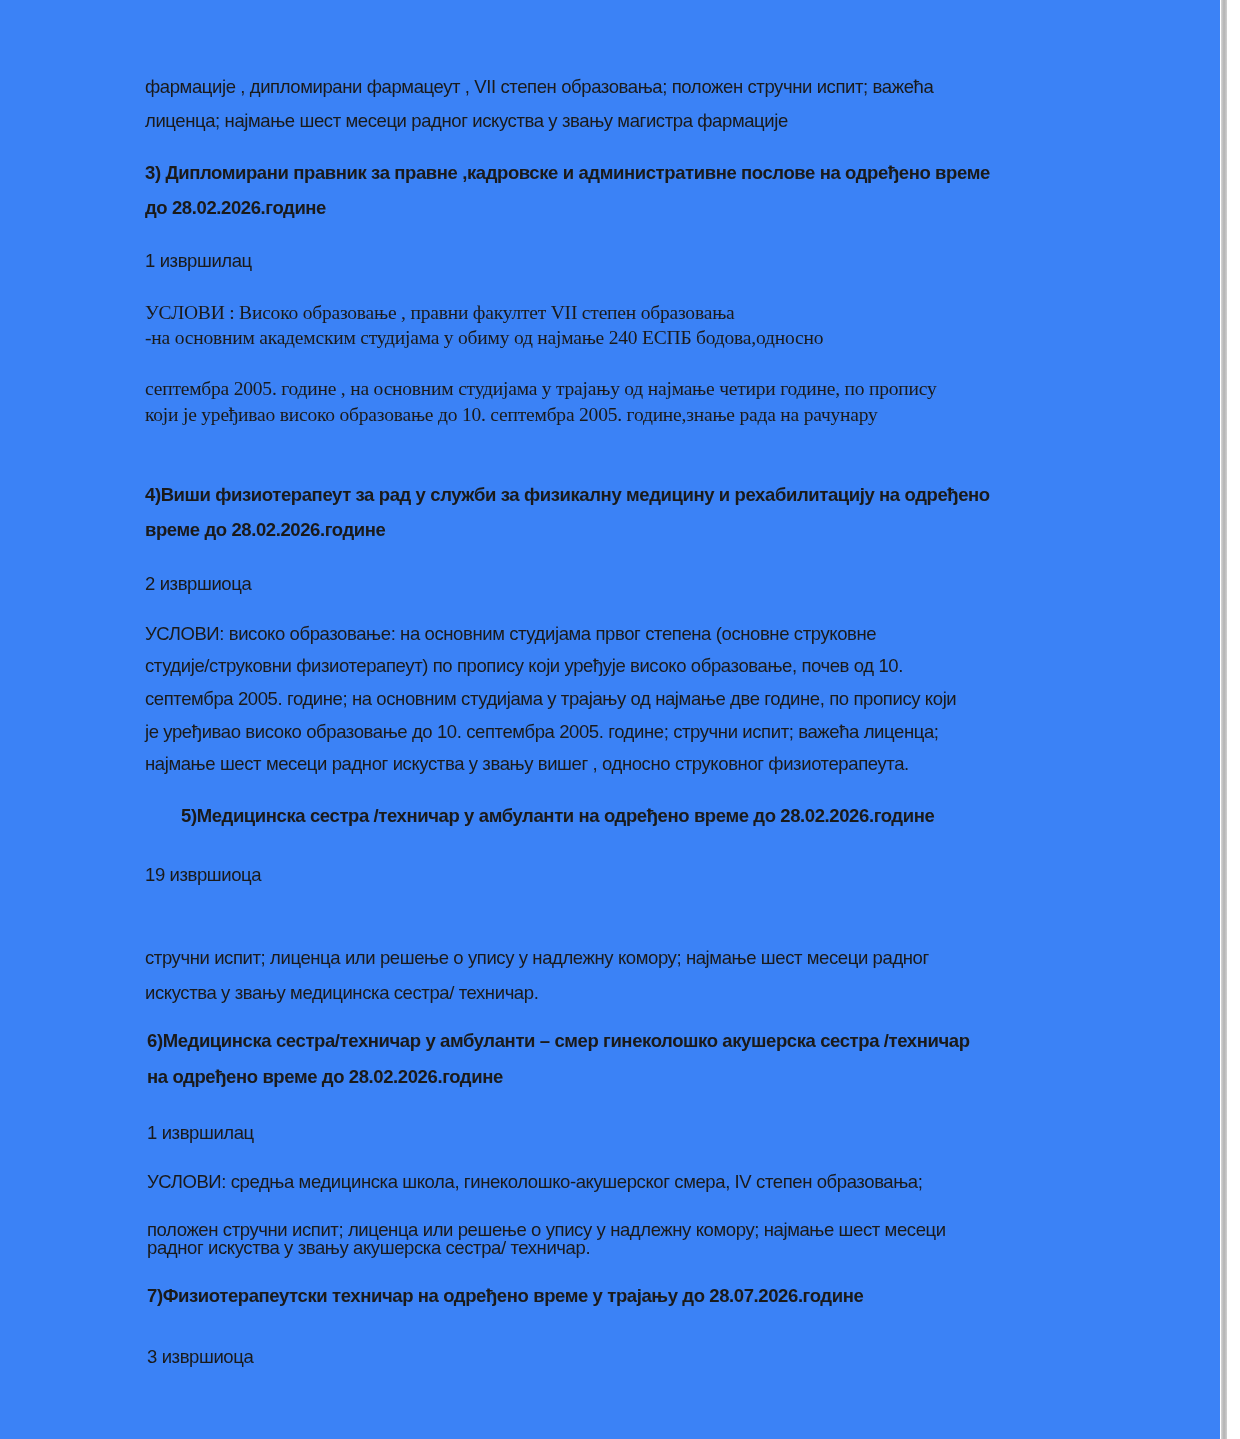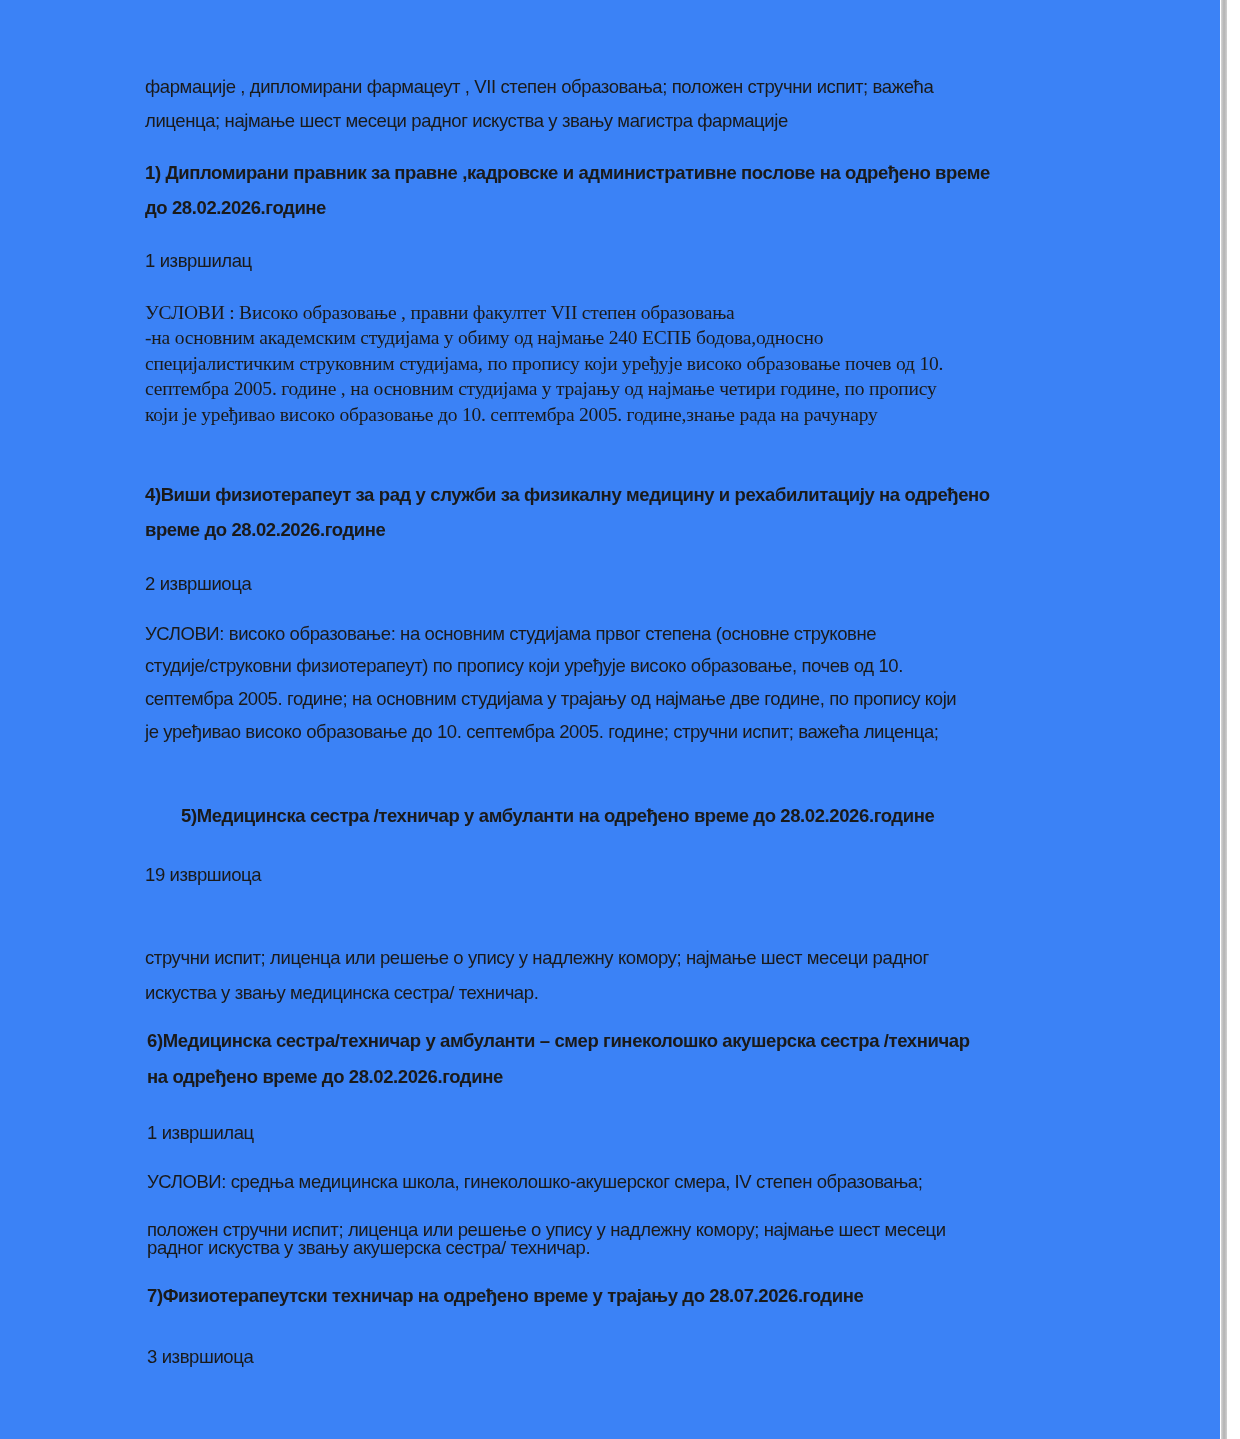--- a/index.html
+++ b/index.html
@@ -53,36 +53,36 @@
     }
   </style>
 </head>
 <body>
 
 <div class="page">
 
   <div class="t" style="left:145px;top:76px;">фармације , дипломирани фармацеут  , VII степен образовања; положен стручни испит; важећа</div>
   <div class="t" style="left:145px;top:110px;">лиценца; најмање шест месеци радног искуства у звању магистра фармације</div>
 
-  <div class="t b" style="left:145px;top:162px;">1) Дипломирани правник за правне ,кадровске и административне послове на одређено време</div>
+  <div class="t b" style="left:145px;top:162px;">3) Дипломирани правник за правне ,кадровске и административне послове на одређено време</div>
   <div class="t b" style="left:145px;top:197px;">до 28.02.2026.године</div>
   <div class="t" style="left:145px;top:250px;">1 извршилац</div>
   <div class="t serif" style="left:145px;top:302px;">УСЛОВИ : Високо образовање , правни факултет  VII  степен образовања</div>
   <div class="t serif" style="left:145px;top:327px;">-на основним академским студијама у обиму од најмање 240 ЕСПБ бодова,односно</div>
-  <div class="t serif" style="left:145px;top:353px;">специјалистичким струковним студијама, по пропису који уређује високо образовање почев од 10.</div>
   <div class="t serif" style="left:145px;top:378px;">септембра 2005. године , на основним студијама у трајању од најмање четири године, по пропису</div>
   <div class="t serif" style="left:145px;top:404px;">који је уређивао високо образовање до 10. септембра 2005. године,знање рада на рачунару</div>
 
   <div class="t b" style="left:145px;top:484px;">4)Виши физиотерапеут за рад у служби за физикалну медицину и рехабилитацију на одређено</div>
   <div class="t b" style="left:145px;top:519px;">време до 28.02.2026.године</div>
   <div class="t" style="left:145px;top:573px;">2 извршиоца</div>
   <div class="t" style="left:145px;top:623px;">УСЛОВИ: високо образовање: на основним студијама првог степена (основне струковне</div>
   <div class="t" style="left:145px;top:655px;">студије/струковни физиотерапеут) по пропису који уређује високо образовање, почев од 10.</div>
   <div class="t" style="left:145px;top:688px;text-align:right;">септембра 2005. године; на основним студијама у трајању од најмање две године, по пропису који</div>
   <div class="t" style="left:145px;top:721px;">је уређивао високо образовање до 10. септембра 2005. године; стручни испит; важећа лиценца;</div>
+  <div class="t" style="left:145px;top:753px;">најмање шест месеци радног искуства у звању вишег , односно струковног физиотерапеута.</div>
 
   <div class="t b" style="left:145px;top:805px;margin-left:36px;">5)Медицинска сестра /техничар у амбуланти на одређено време до 28.02.2026.године</div>
   <div class="t" style="left:145px;top:864px;">19 извршиоца</div>
   <div class="t" style="left:145px;top:947px;">стручни испит; лиценца или решење о упису у надлежну комору; најмање шест месеци радног</div>
   <div class="t" style="left:145px;top:982px;">искуства у звању медицинска сестра/ техничар.</div>
 
   <div class="t b" style="left:147px;top:1030px;">6)Медицинска сестра/техничар у амбуланти –  смер гинеколошко акушерска сестра /техничар</div>
   <div class="t b" style="left:147px;top:1066px;">на одређено време до 28.02.2026.године</div>
   <div class="t" style="left:147px;top:1122px;">1 извршилац</div>
   <div class="t" style="left:147px;top:1171px;">УСЛОВИ: средња медицинска школа, гинеколошко-акушерског смера, IV степен образовања;</div>

